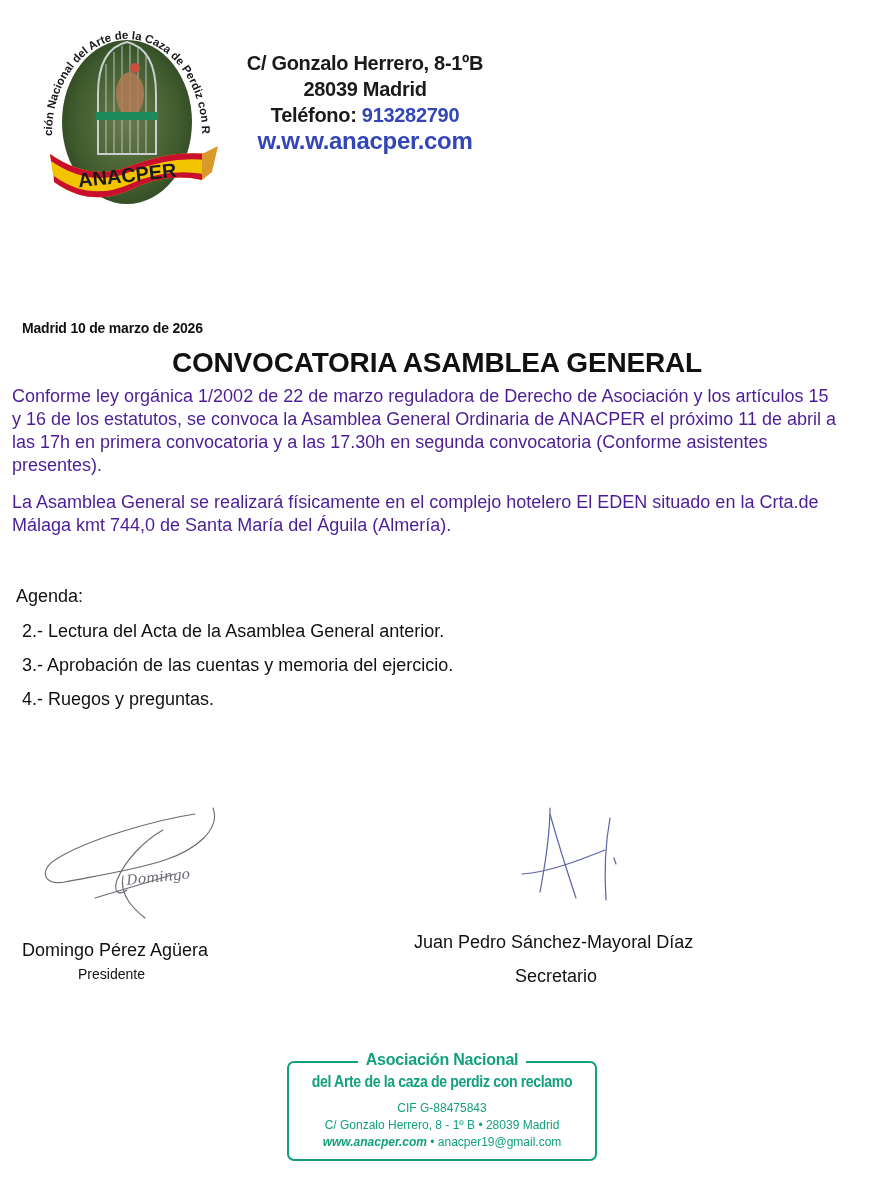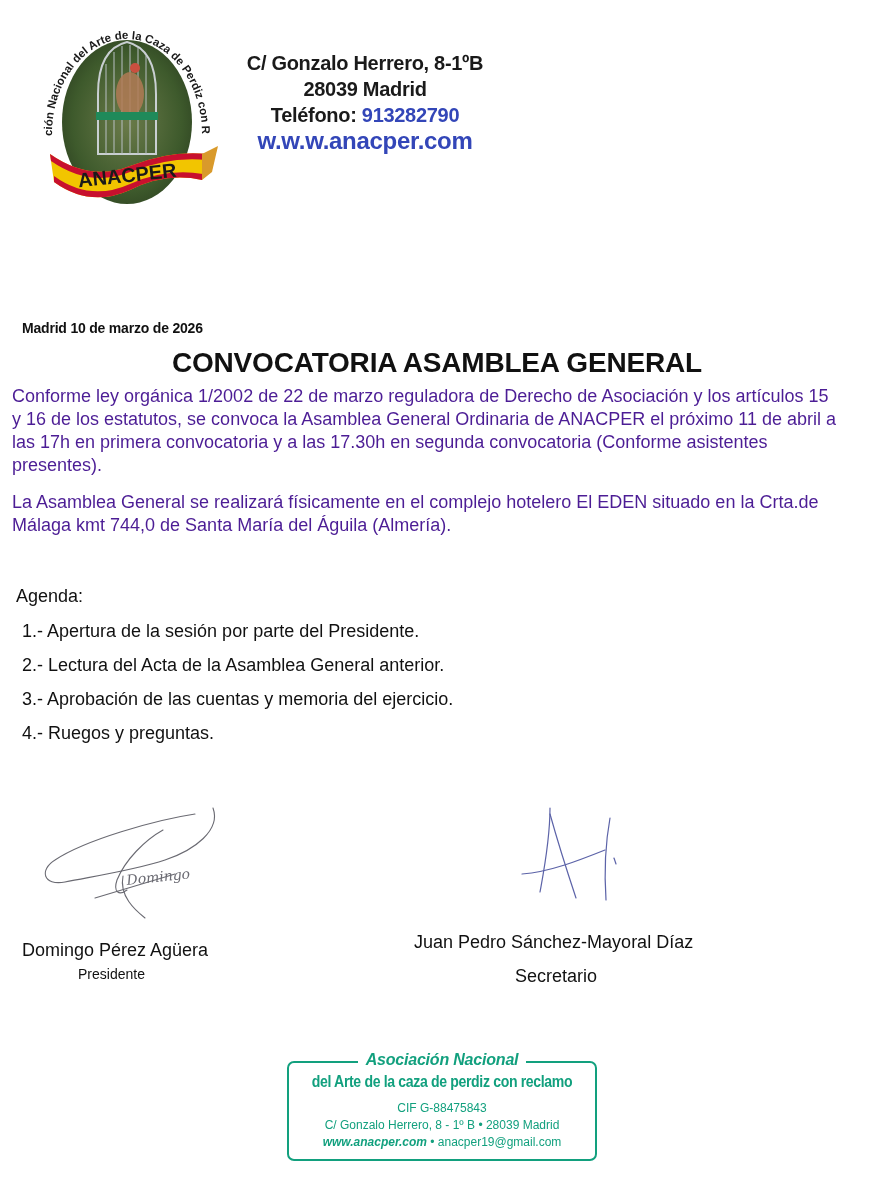--- a/index.html
+++ b/index.html
@@ -31,21 +31,21 @@
   .sig2 { left: 510px; top: 800px; width: 120px; height: 110px; }
 
   .name1 { left: 22px; top: 932px; font-size: 18px; margin-top: 8px; }
   .role1 { left: 78px; top: 966px; font-size: 14px; }
   .name2 { left: 414px; top: 932px; font-size: 18px; }
   .role2 { left: 515px; top: 966px; font-size: 18px; }
 
   
   .stamp { left: 287px; top: 1061px; width: 306px; height: 96px;
            border: 2px solid #12a07e; border-radius: 7px; color: #12a07e; text-align: center; }
-  .stamp .s-title { position: absolute; top: -12px; left: 0; right: 0; text-align: center; font-style: italic; }
+  .stamp .s-title { position: absolute; top: -12px; left: 0; right: 0; text-align: center; }
   .stamp .s-title span { background: #fff; padding: 0 8px; font-weight: bold; font-size: 16px;
            font-family: "Liberation Sans Narrow", "Liberation Sans", sans-serif; letter-spacing: -0.2px; }
   .stamp .s-sub { position: absolute; top: 10px; left: 0; right: 0; font-weight: bold; font-size: 16px;
            letter-spacing: -0.4px; transform: scaleX(0.88); }
   .stamp .s-cif { position: absolute; top: 38px; left: 0; right: 0; font-size: 12px; }
   .stamp .s-addr { position: absolute; top: 55px; left: 0; right: 0; font-size: 12px; }
   .stamp .s-web { position: absolute; top: 72px; left: 0; right: 0; font-size: 12px; }
   .stamp .s-web b { font-weight: bold; font-style: italic; }
 </style>
 </head>
@@ -98,21 +98,20 @@
 </div>
 
 <div class="abs date">Madrid 10 de marzo de 2026</div>
 <div class="abs title">CONVOCATORIA ASAMBLEA GENERAL</div>
 
 <div class="abs body-text p1">Conforme ley orgánica 1/2002 de 22 de marzo reguladora de Derecho de Asociación y los artículos 15 y 16 de los estatutos, se convoca la Asamblea General Ordinaria de ANACPER el próximo 11 de abril a las 17h en primera convocatoria y a las 17.30h en segunda convocatoria (Conforme asistentes presentes).</div>
 <div class="abs body-text p2">La Asamblea General se realizará físicamente en el complejo hotelero El EDEN situado en la Crta.de Málaga kmt 744,0 de Santa María del Águila (Almería).</div>
 
 <div class="abs agenda-head">Agenda:</div>
 <ul class="abs agenda">
-  <li>1.- Apertura de la sesión por parte del Presidente.</li>
   <li>2.- Lectura del Acta de la Asamblea General anterior.</li>
   <li>3.- Aprobación de las cuentas y memoria del ejercicio.</li>
   <li>4.- Ruegos y preguntas.</li>
 </ul>
 
 <div class="abs sig1">
   <svg width="190" height="120" viewBox="0 0 190 120">
     <g fill="none" stroke="#6a6a72" stroke-width="1.1" stroke-linecap="round">
       <path d="M178,8 C186,30 160,50 130,60 C100,70 60,76 30,82 C8,86 4,70 20,60 C50,40 120,20 160,14"></path>
       <path d="M128,30 C110,40 90,60 82,80 C78,92 84,96 92,90"></path>

